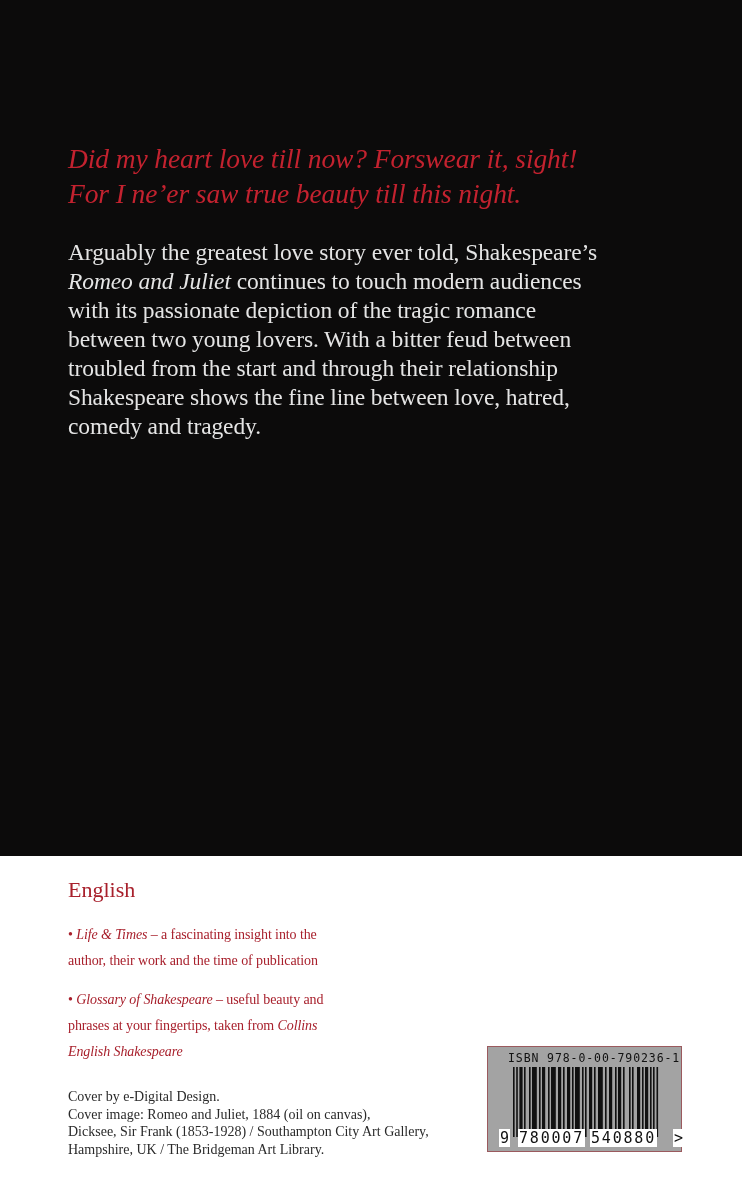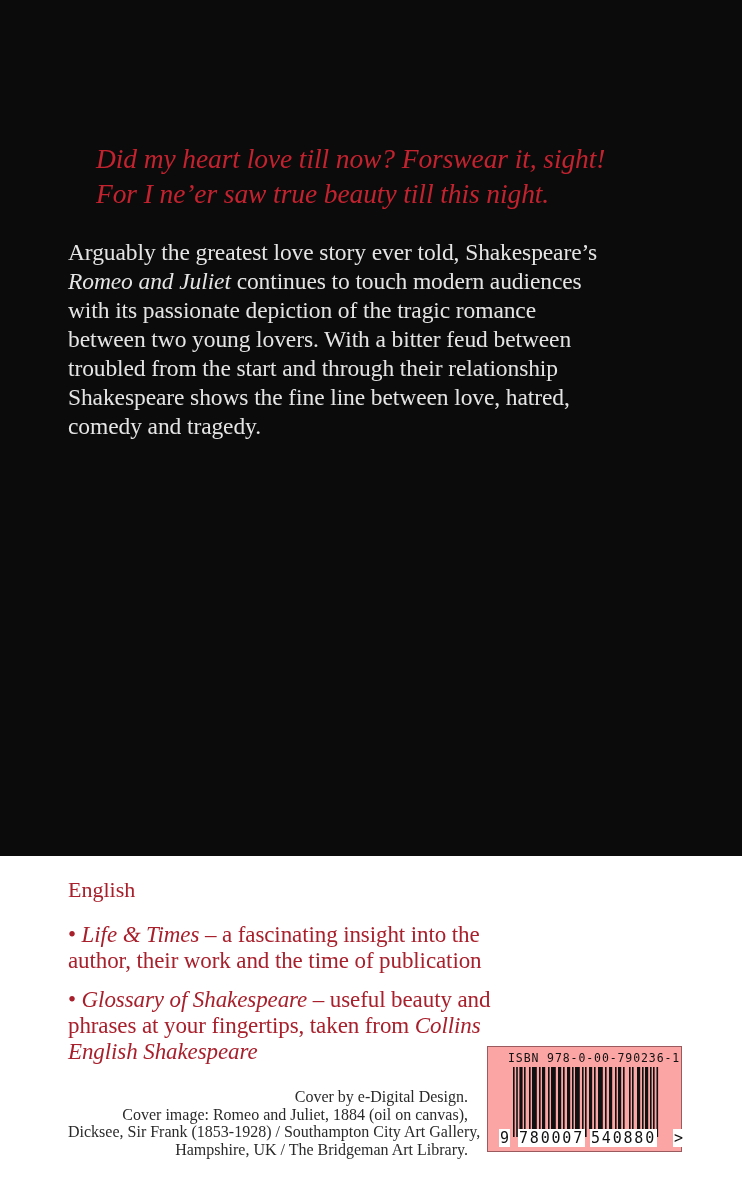--- a/index.html
+++ b/index.html
@@ -8,53 +8,53 @@
 
   .top-panel {
     position: absolute; left: 0; top: 0; width: 742px; height: 856px;
     background: #0c0b0b;
   }
   .quote {
     position: absolute; left: 68px; top: 141px; width: 640px;
     color: #c3222f; font-style: italic; font-size: 27.5px; line-height: 35px;
     letter-spacing: -0.1px;
   }
-  .quote div { white-space: nowrap; margin-left: 28px; }
+  .quote div { white-space: nowrap; }
   .blurb {
     position: absolute; left: 68px; top: 238px; width: 640px;
     color: #e5e5e5; font-size: 23.5px; line-height: 29px; letter-spacing: -0.1px;
   }
   .blurb div { white-space: nowrap; }
   .blurb i { font-style: italic; }
 
   .bottom-panel {
     position: absolute; left: 0; top: 856px; width: 742px; height: 344px; background: #ffffff;
   }
   .features-heading {
     position: absolute; left: 68px; top: 876px;
     color: #a8202c; font-size: 22px; line-height: 28px;
   }
   .feature {
     position: absolute; left: 68px; width: 430px;
-    color: #a8202c; font-size: 23px; line-height: 26px; letter-spacing: -0.1px;
+    color: #a8202c; font-size: 14px; line-height: 26px; letter-spacing: -0.1px;
   }
   .feature div { white-space: nowrap; }
   .feature i { font-style: italic; }
   .feature-1 { top: 922px; }
   .feature-2 { top: 987px; }
 
   .credits {
     position: absolute; left: 68px; top: 1088px; width: 400px;
-    color: #2a2a2a; font-size: 16px; line-height: 17.5px; text-align: right;
+    color: #2a2a2a; font-size: 14px; line-height: 17.5px;
   }
   .credits div { white-space: nowrap; }
 
   .barcode-box {
     position: absolute; left: 487px; top: 1046px; width: 195px; height: 106px;
-    border: 1.5px solid #9b5a5e; background: #fca5a5;
+    border: 1.5px solid #9b5a5e; background: #a3a3a3;
   }
   .isbn-text {
     position: absolute; left: 20px; top: 4px;
     font-family: "DejaVu Sans Mono", "Liberation Mono", monospace;
     font-size: 11.5px; letter-spacing: 0.9px; color: #111;
   }
   .bars {
     position: absolute; left: 25px; top: 20px; width: 150px; height: 70px;
   }
   .bar-digits {

